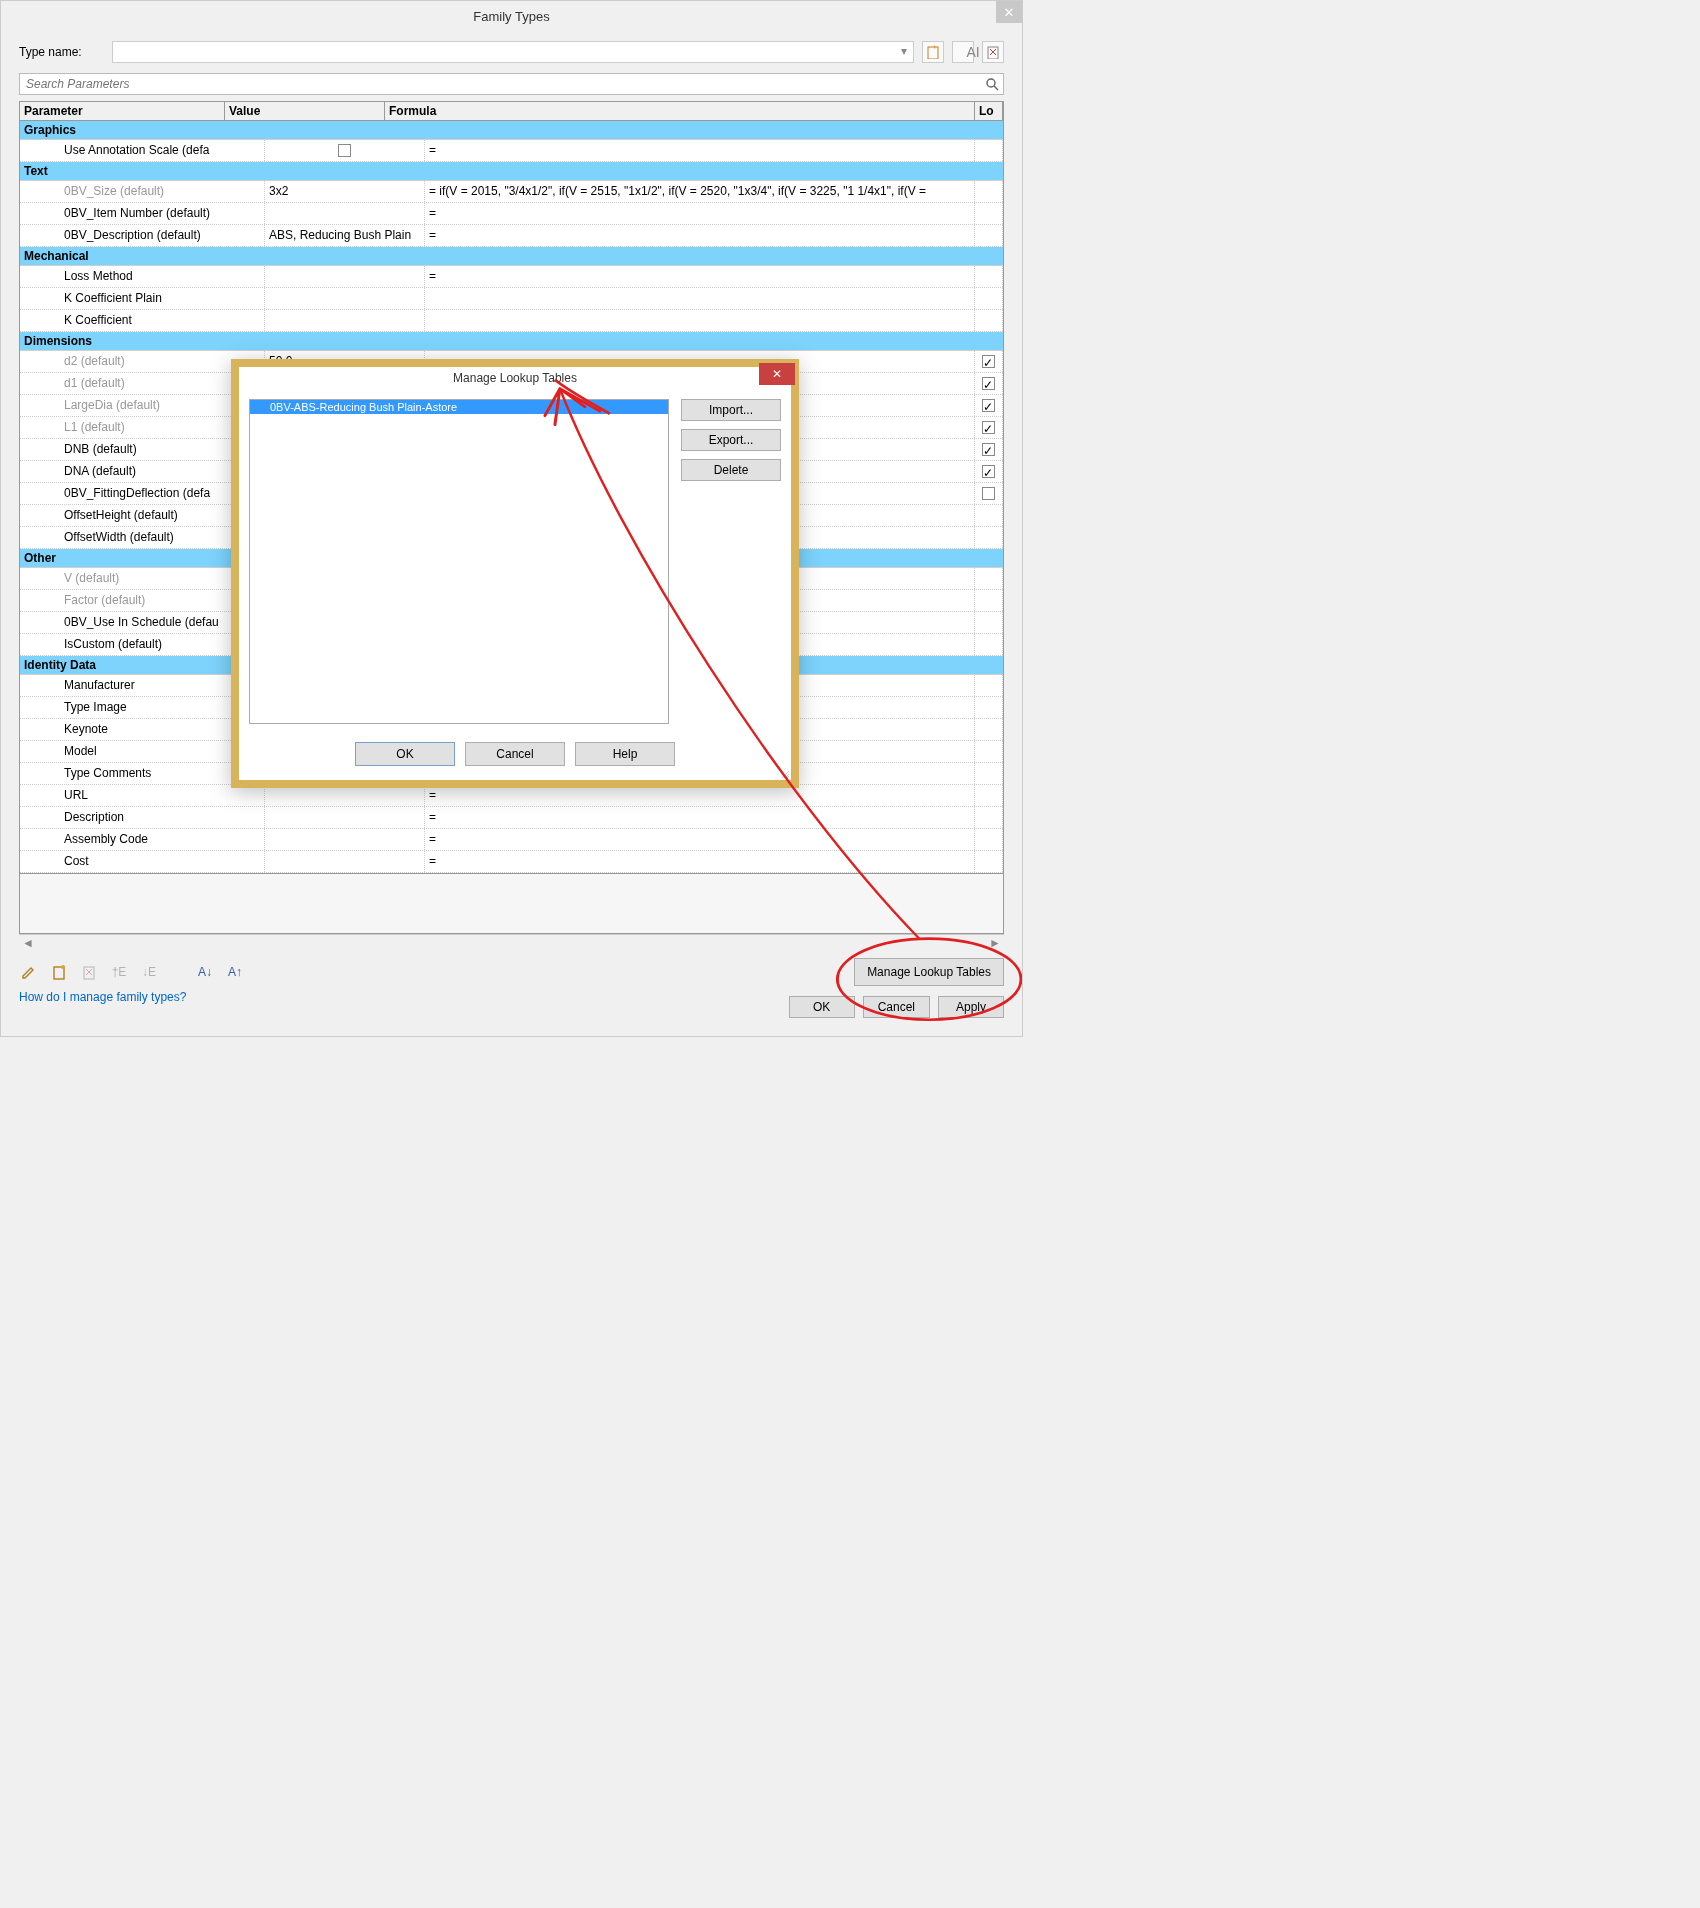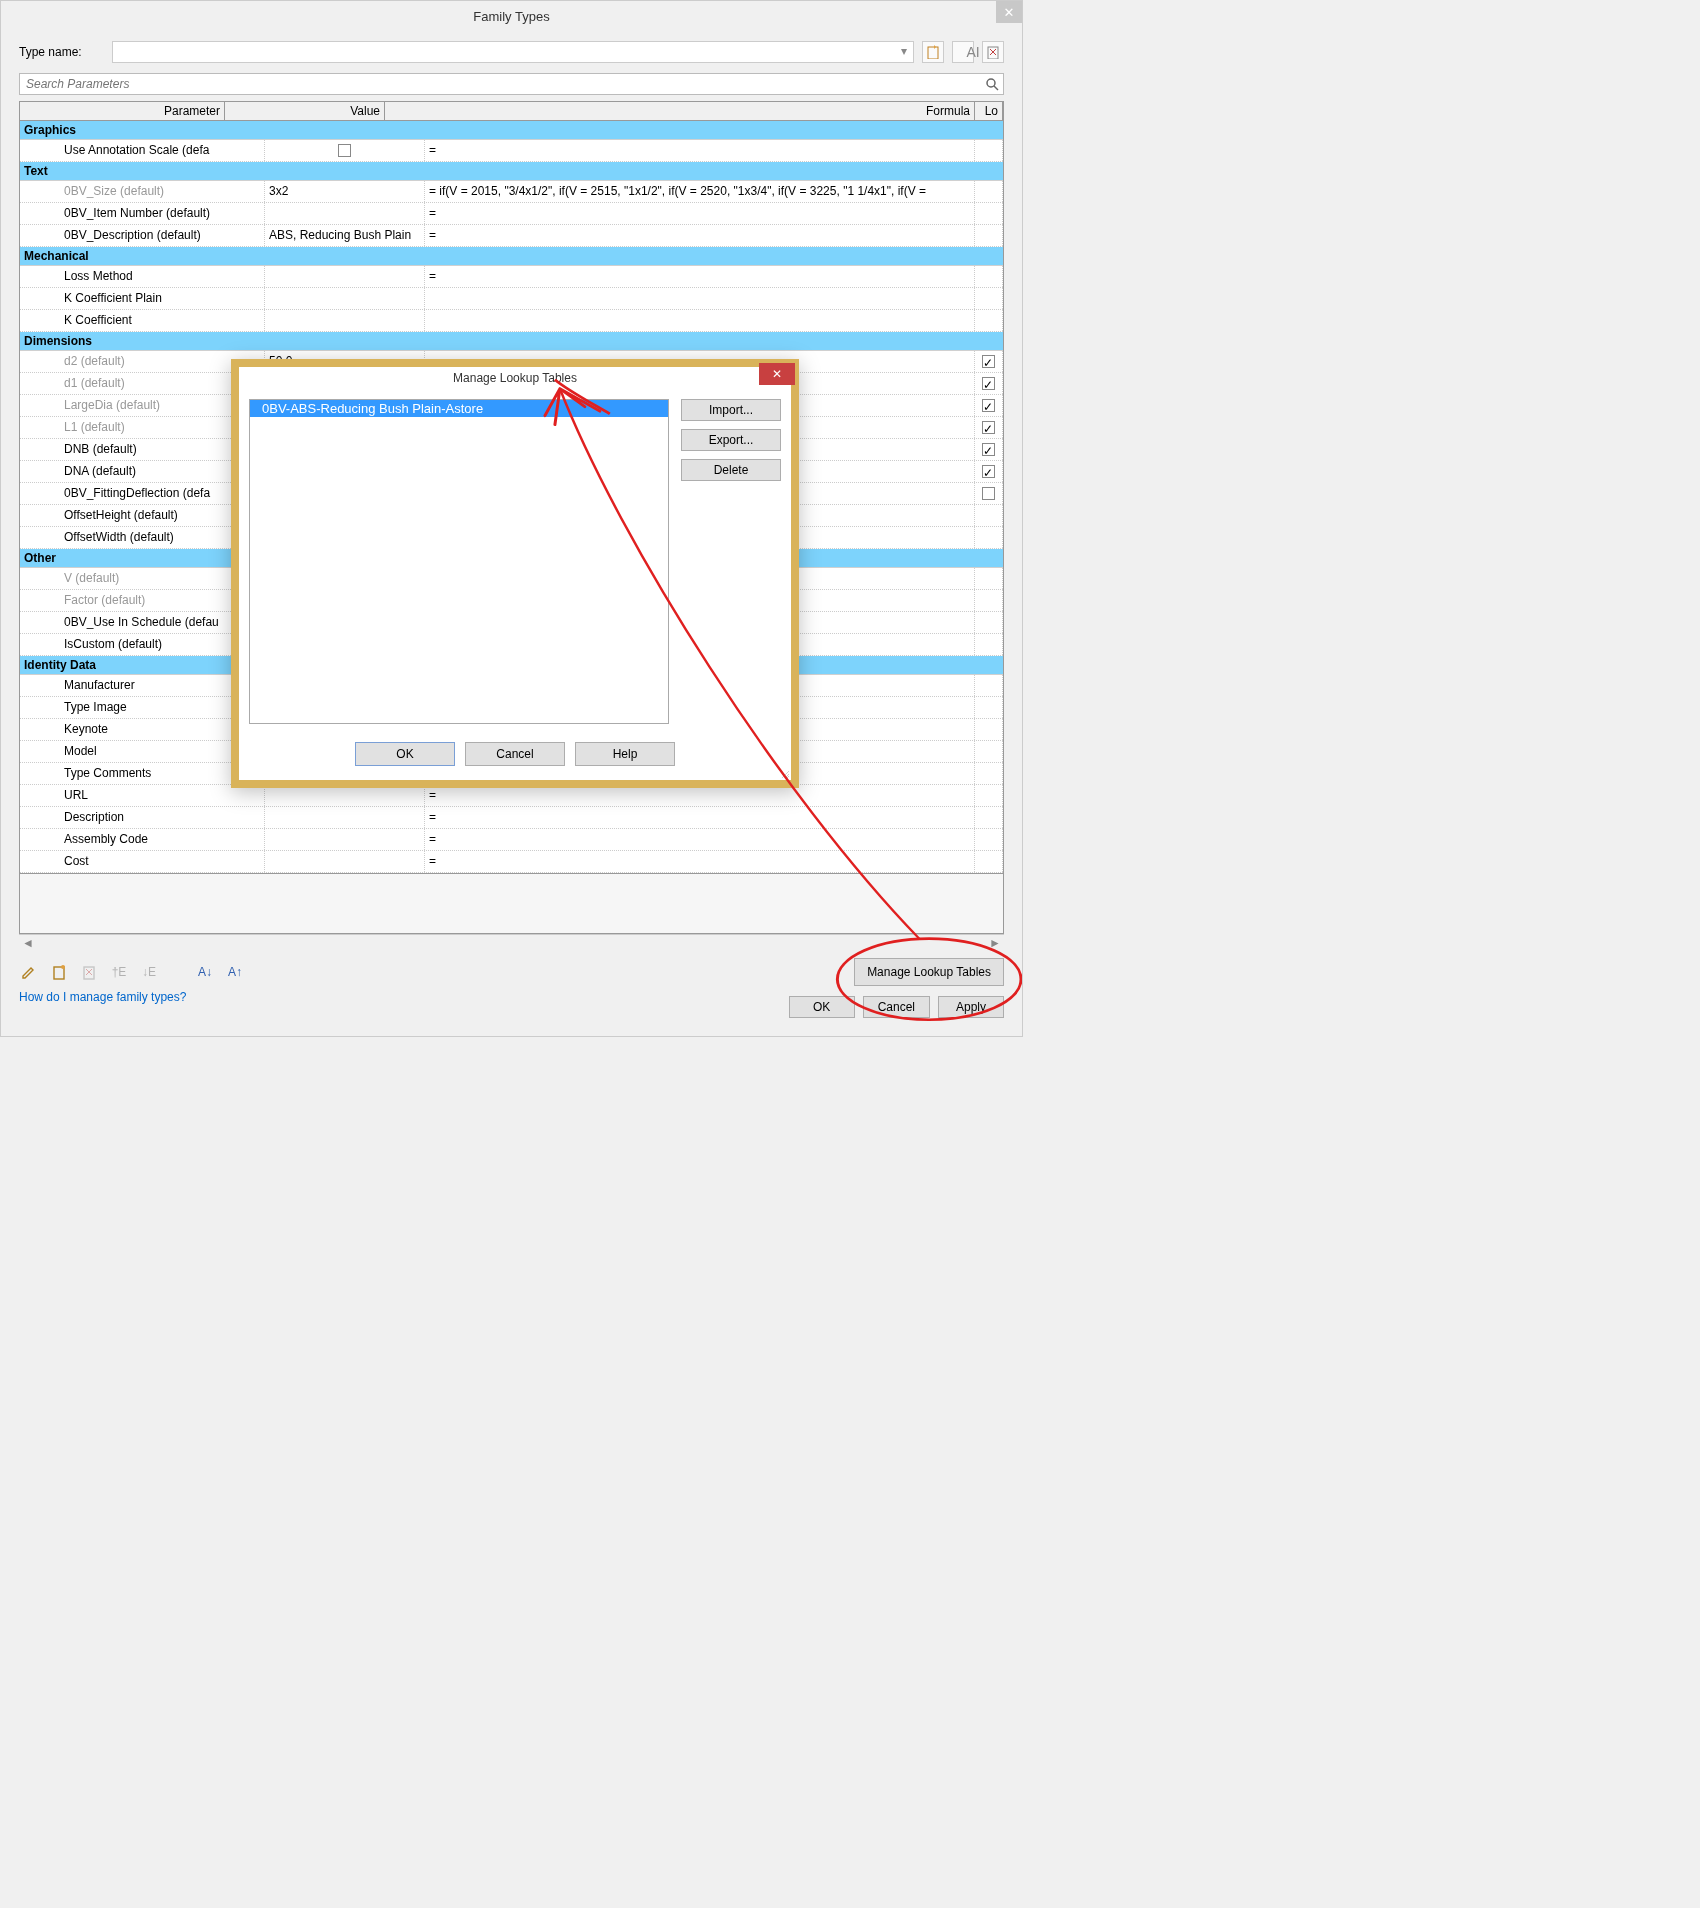--- a/index.html
+++ b/index.html
@@ -81,22 +81,22 @@
     background: #fff;
   }
   .grid-head {
     display: flex;
     background: #f0f0f0;
     border-bottom: 1px solid #999;
   }
   .grid-head .col {
     border-right: 1px solid #999;
     padding: 2px 4px;
-    text-align: right;
-    font-weight: normal;
+    text-align: left;
+    font-weight: bold;
   }
   .col-param { width: 205px; }
   .col-value { width: 160px; }
   .col-formula { flex: 1; }
   .col-lock { width: 28px; }
   .grid-body {
   }
   .group-row {
     background: #7dd3fc;
     font-weight: bold;
@@ -195,22 +195,22 @@
     display: flex;
     gap: 12px;
   }
   .listbox {
     flex: 1;
     height: 325px;
     border: 1px solid #aaa;
     background: #fff;
   }
   .list-item {
-    padding: 1px 12px;
-    font-size: 13px;
+    padding: 1px 20px;
+    font-size: 11px;
   }
   .list-item.selected {
     background: #3399ff;
     color: #fff;
   }
   .modal-side-btns { display: flex; flex-direction: column; gap: 8px; }
   .modal-side-btns .btn { min-width: 100px; }
   .modal-footer {
     display: flex;
     gap: 10px;

